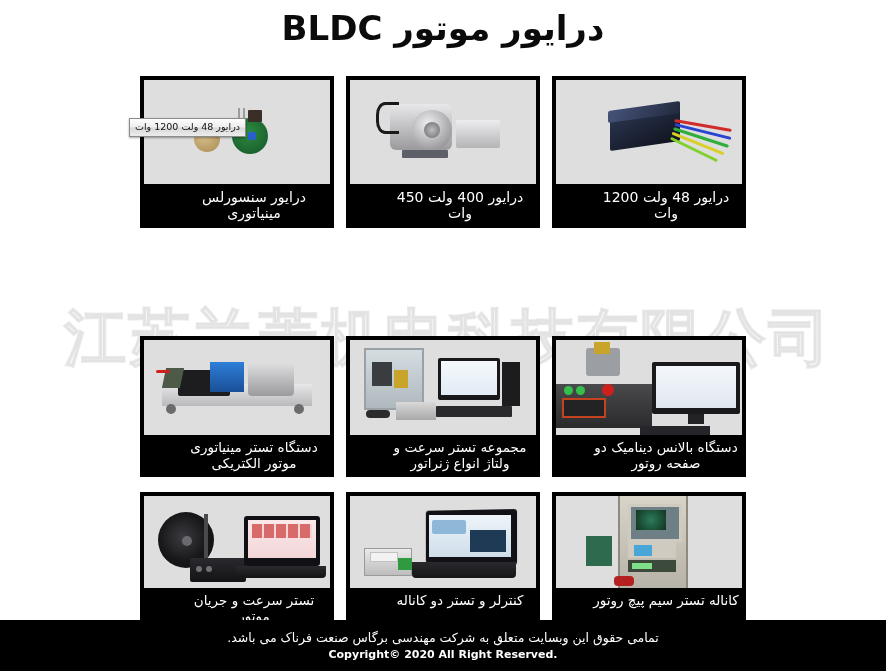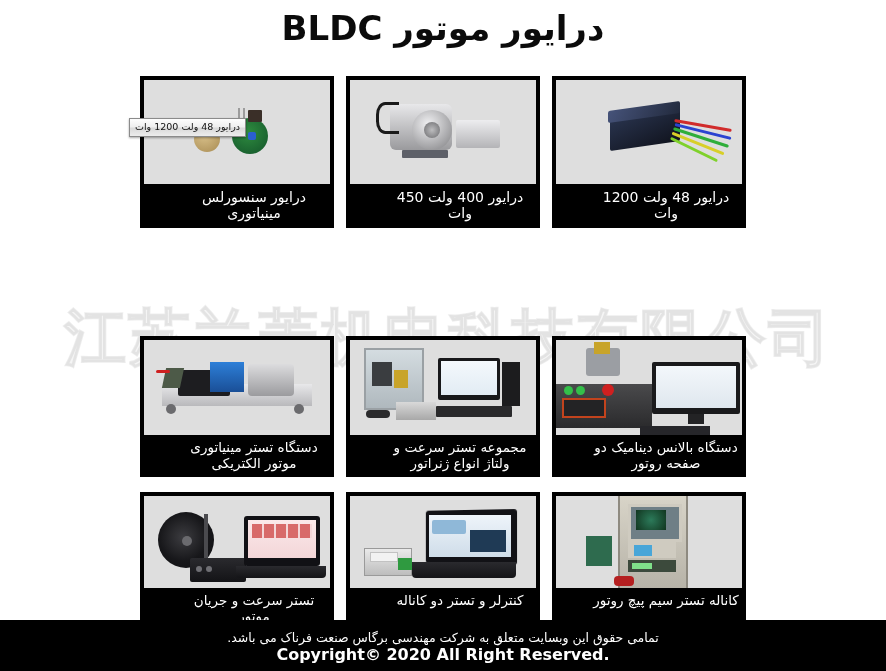--- a/index.html
+++ b/index.html
@@ -111,21 +111,21 @@
     background:#000000;
     color:#ffffff;
     display:flex;flex-direction:column;
     align-items:center;justify-content:center;
     z-index:10;
   }
   .footer .fa-line{
     font-size:12.5px;direction:rtl;line-height:16px;margin-bottom:2px;
   }
   .footer .en-line{
-    font-size:16px;direction:ltr;line-height:14px;font-weight:bold;
+    font-size:11px;direction:ltr;line-height:14px;font-weight:bold;
   }
 
   
   .ph{position:absolute;}
   .bg-lightgray{background:linear-gradient(160deg,#e9e9e9,#cfcfcf);}
   .bg-white{background:linear-gradient(160deg,#f6f4f1,#e2ded8);}
   .bg-room{background:linear-gradient(180deg,#d9cfc0 0%,#d9cfc0 42%,#efeae3 42%,#e7e2da 100%);}
   .bg-wall{background:linear-gradient(180deg,#efefe9 0%,#e8e6df 60%,#d6d2c8 100%);}
   .bg-dark{background:linear-gradient(170deg,#f2f1ef,#dcd9d4);}
   .bg-lab{background:linear-gradient(180deg,#c8c9c4 0%,#bfc0bb 55%,#a9aaa4 100%);}

